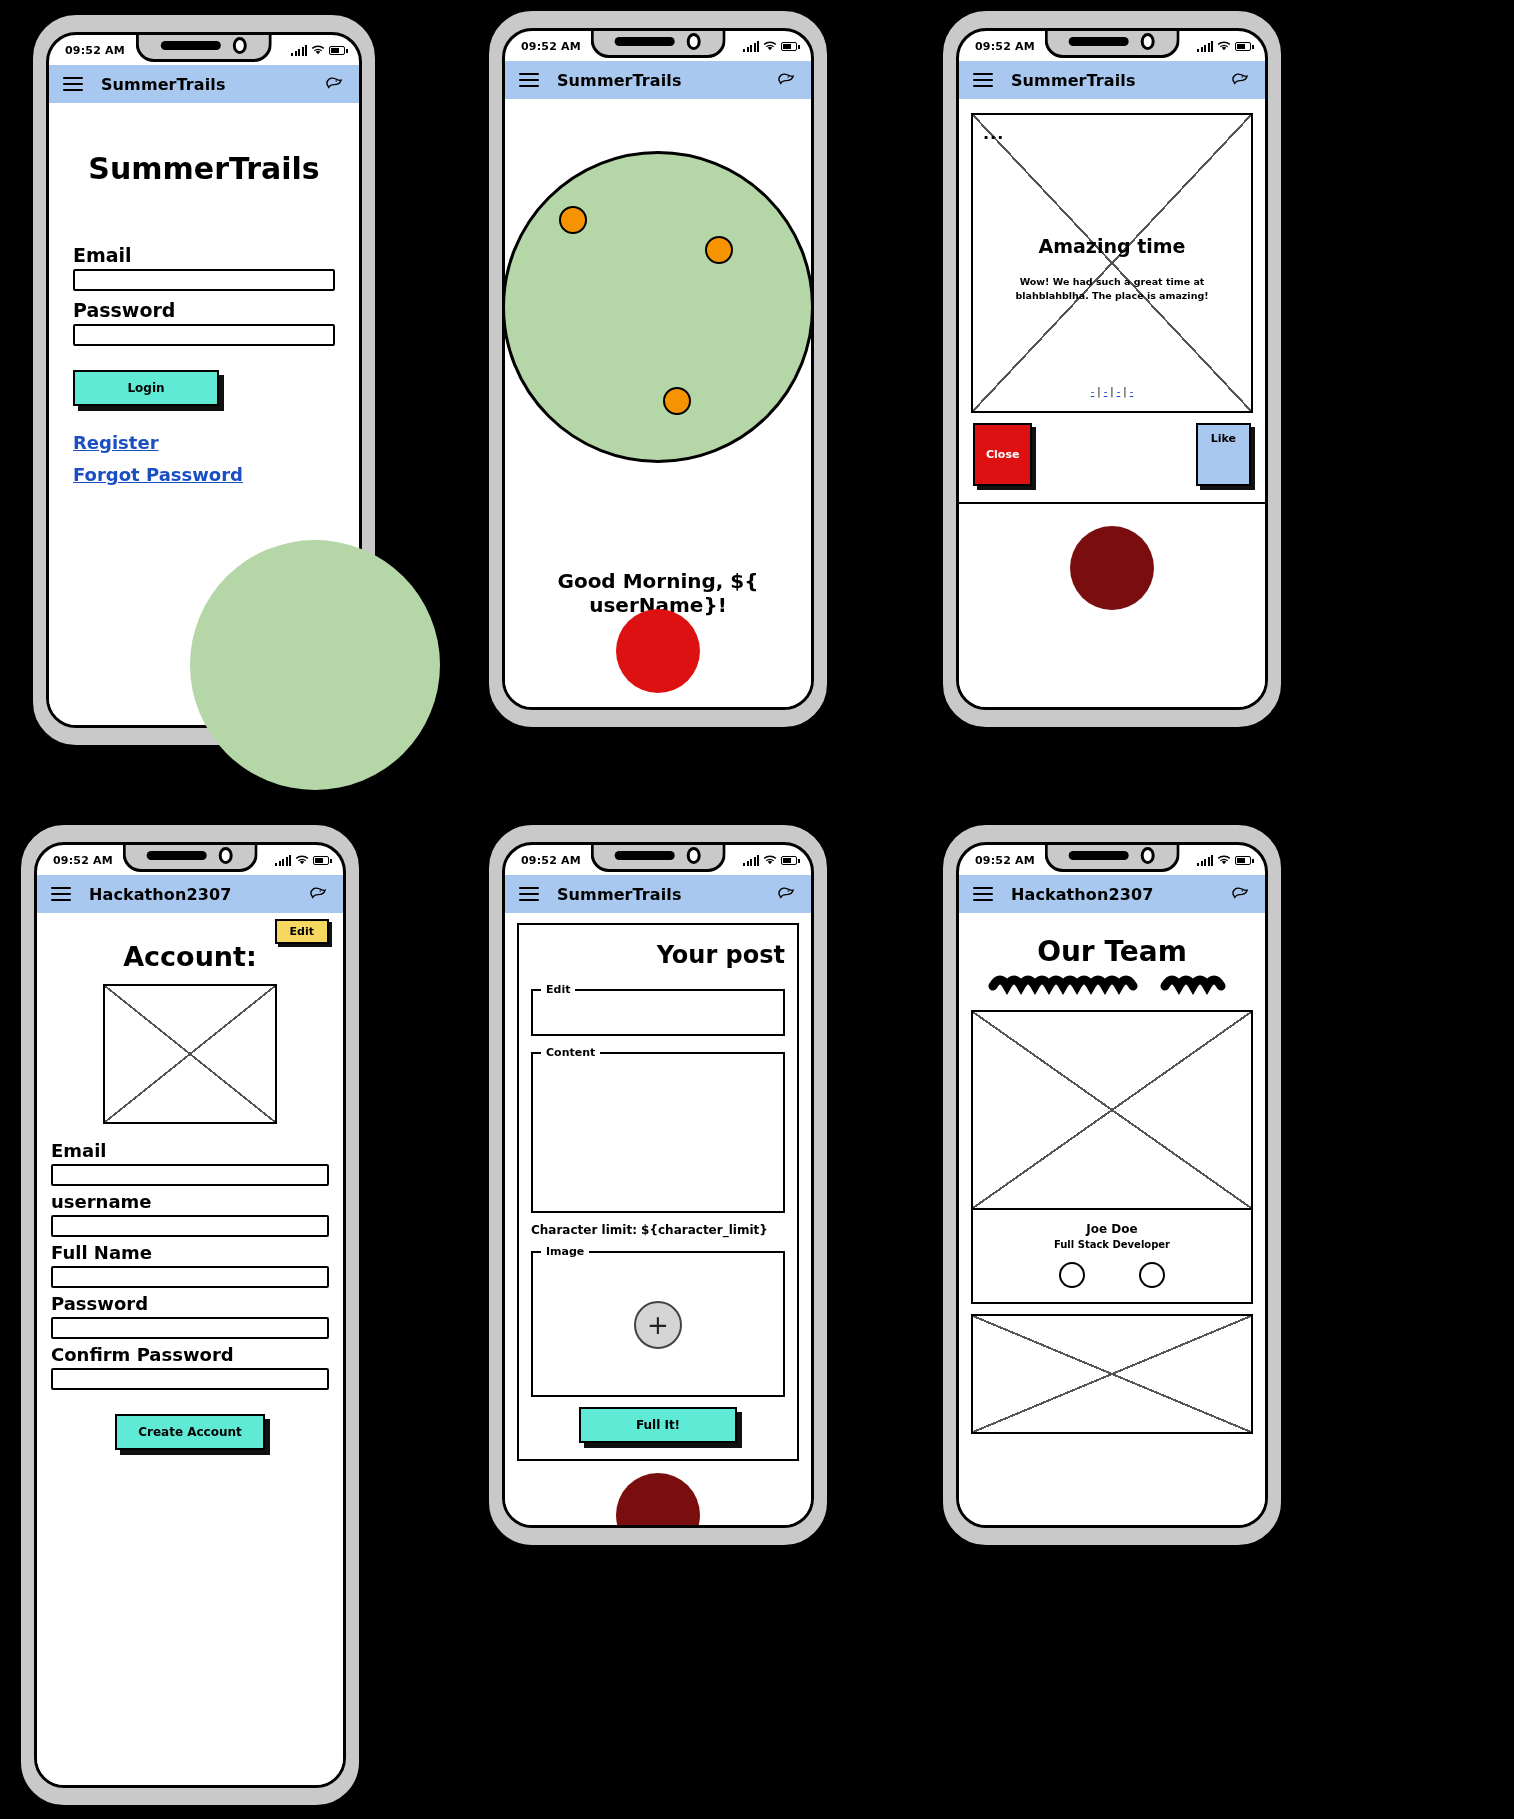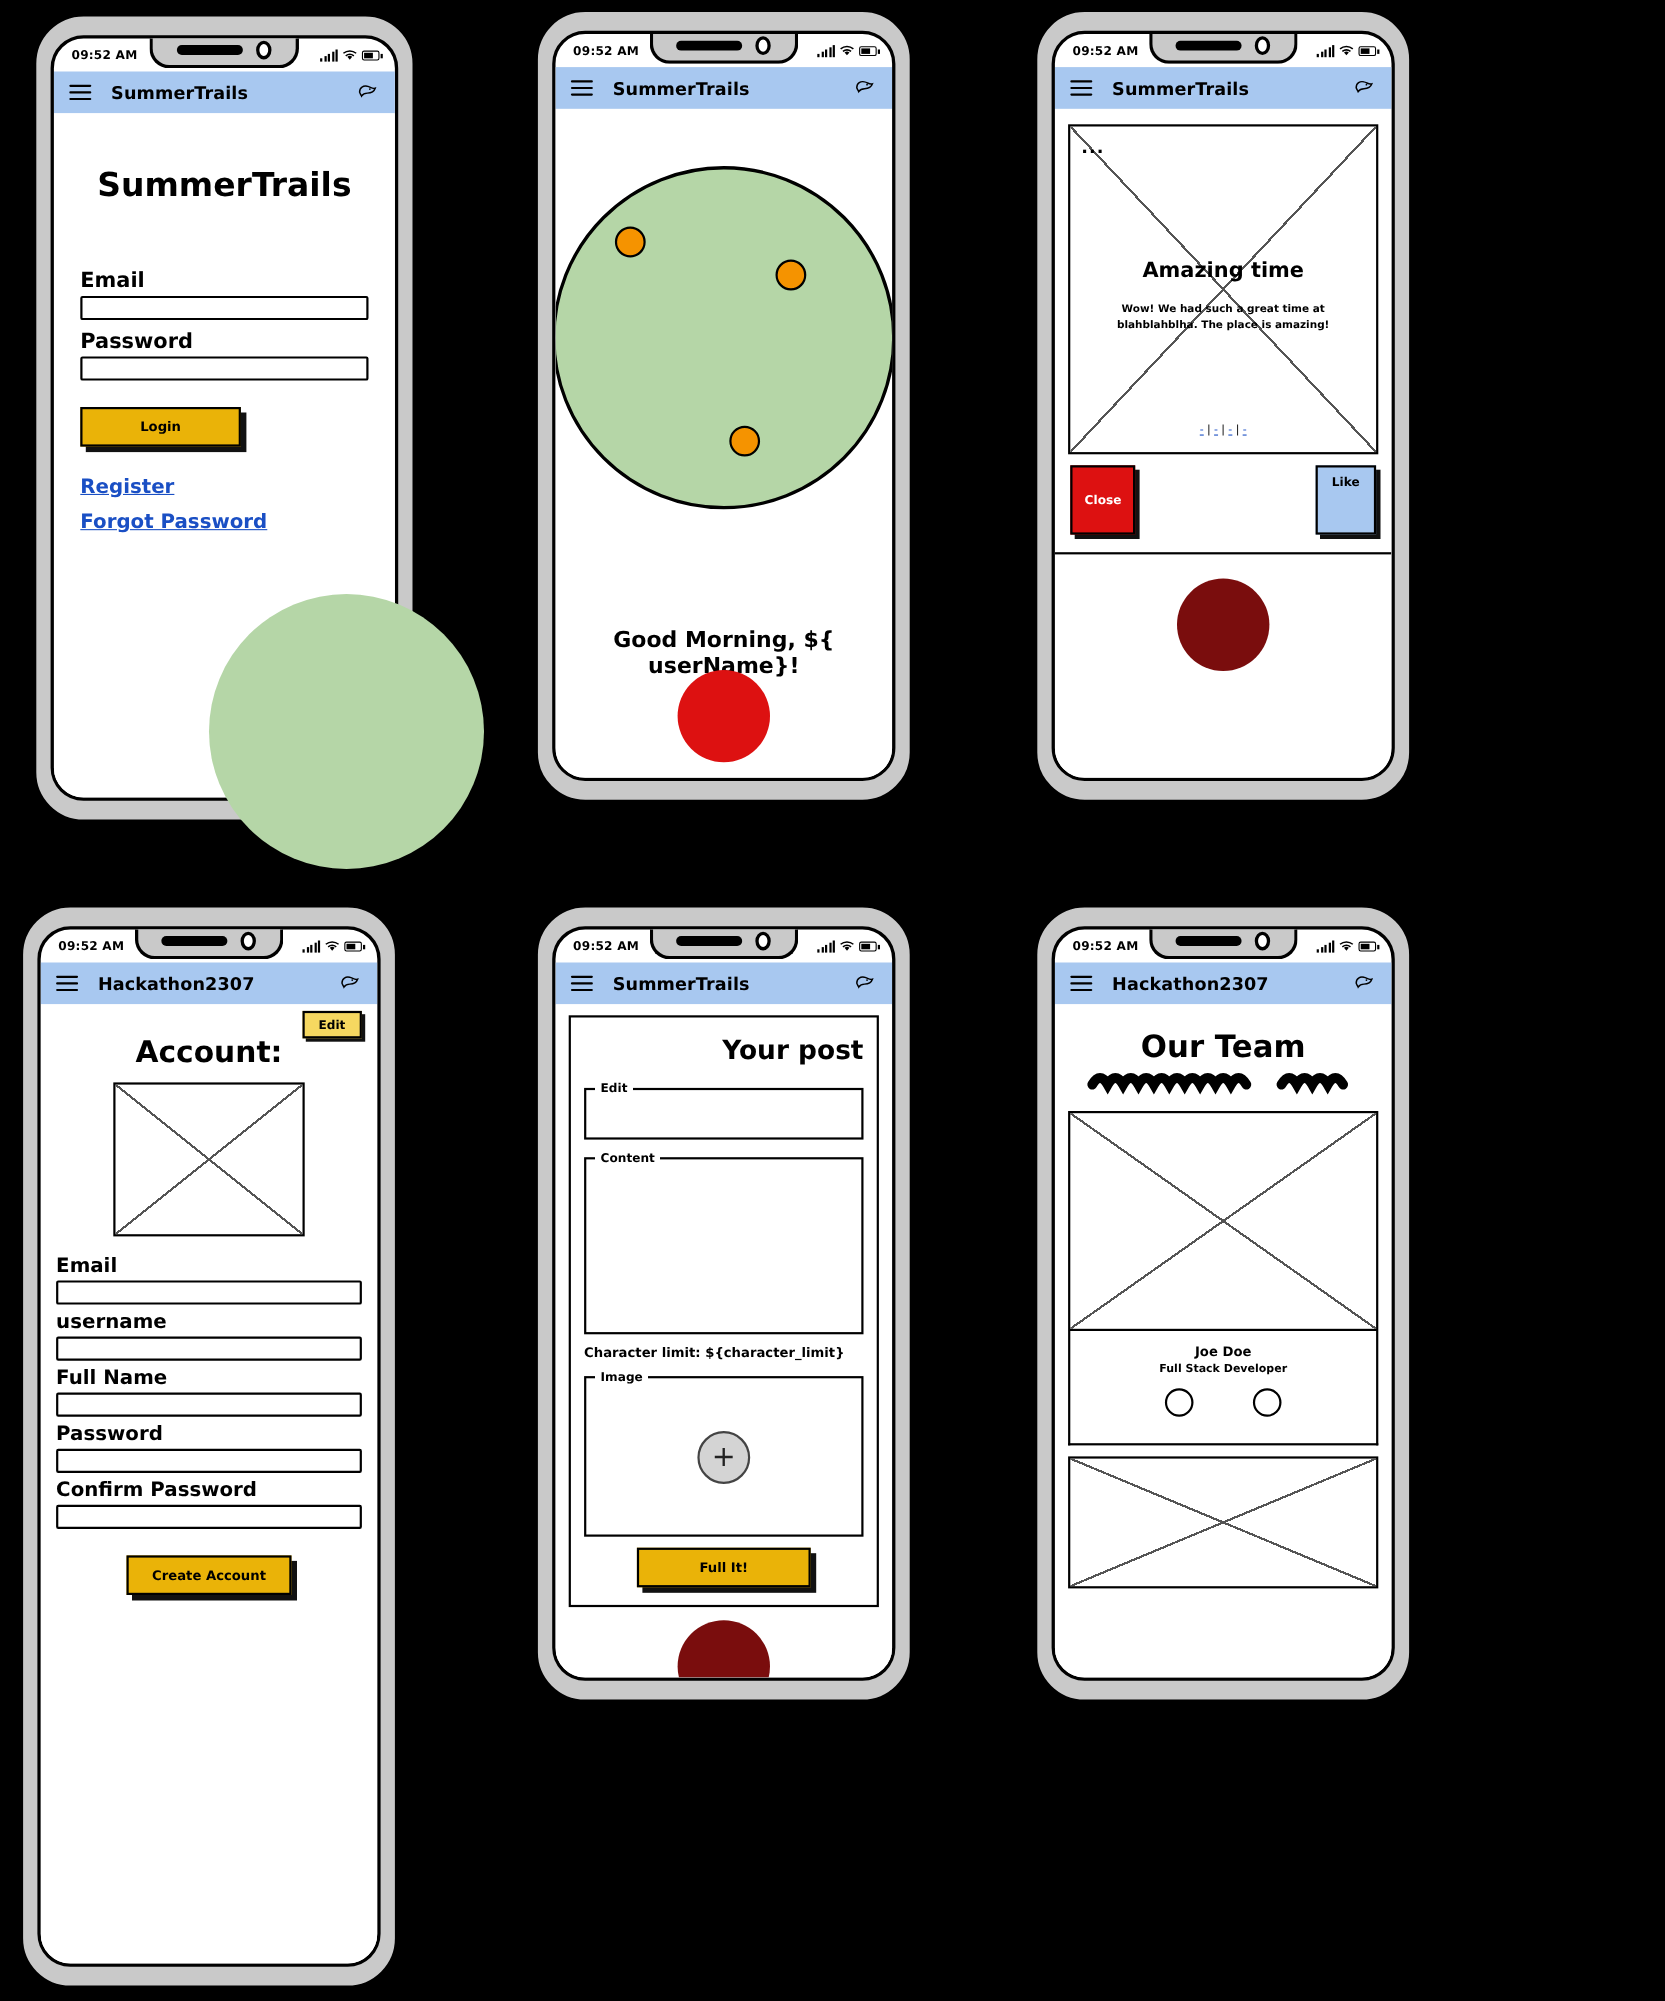--- a/index.html
+++ b/index.html
@@ -74,21 +74,21 @@
 
   .content { position:relative; background:#fff; height:calc(100% - 68px); overflow:hidden; }
 
   
   .wf-input {
     border:2.5px solid #000; background:#fff; height:22px; width:100%;
     border-radius:2px;
   }
   .wf-label { font-size:19px; font-weight:700; color:#000; margin-bottom:3px; }
   .btn-green {
-    background:#eab308; border:2.5px solid #000; color:#000;
+    background:#5eead4; border:2.5px solid #000; color:#000;
     font-size:12px; font-weight:700; text-align:center;
     box-shadow:5px 5px 0 #111;
     padding:9px 0; cursor:pointer;
   }
   .link { color:#1a4fc4; text-decoration:underline; font-size:18px; font-weight:700; cursor:pointer; display:block; }
 
   .imgbox { border:2.5px solid #000; position:relative; background:#fff; }
   .imgbox:before, .imgbox:after {
     content:''; position:absolute; left:0; top:0; width:100%; height:100%;
     background:linear-gradient(to bottom right, transparent calc(50% - 1px), #555 calc(50% - 1px), #555 calc(50% + 1px), transparent calc(50% + 1px));
@@ -152,21 +152,21 @@
   .s5-limit { font-size:12px; font-weight:700; margin:2px 0 8px; }
   .fs-img-inner { height:125px; display:flex; align-items:center; justify-content:center; }
   .plus { width:48px; height:48px; border-radius:50%; background:#d4d4d4; border:2.5px solid #444; display:flex; align-items:center; justify-content:center; font-size:26px; color:#222; cursor:pointer; }
   .s5-post { width:158px; margin:6px auto 0; }
   .s5-red { position:absolute; left:50%; transform:translateX(-50%); bottom:-32px; width:84px; height:84px; border-radius:50%; background:#7a0d0d; }
 
   
   .s6-h { text-align:center; font-size:28px; font-weight:700; margin-top:22px; }
   .s6-scribble { display:block; margin:2px auto 0; }
   .s6-img { margin:14px 12px 0; height:200px; }
-  .s6-member { margin:0 12px; border:2.5px solid #000; border-top:none; padding:12px 0 24px; text-align:center; }
+  .s6-member { margin:0 12px; border:2.5px solid #000; border-top:none; padding:12px 0 14px; text-align:center; }
   .s6-name { font-size:12px; font-weight:700; }
   .s6-role { font-size:10px; font-weight:700; margin-top:3px; }
   .s6-socials { display:flex; justify-content:center; gap:54px; margin-top:12px; }
   .s6-socials i { display:block; width:26px; height:26px; border:2.5px solid #000; border-radius:50%; cursor:pointer; }
   .s6-img2 { margin:10px 12px 0; height:120px; }
 </style>
 </head>
 <body>
 
 <div class="grid">

